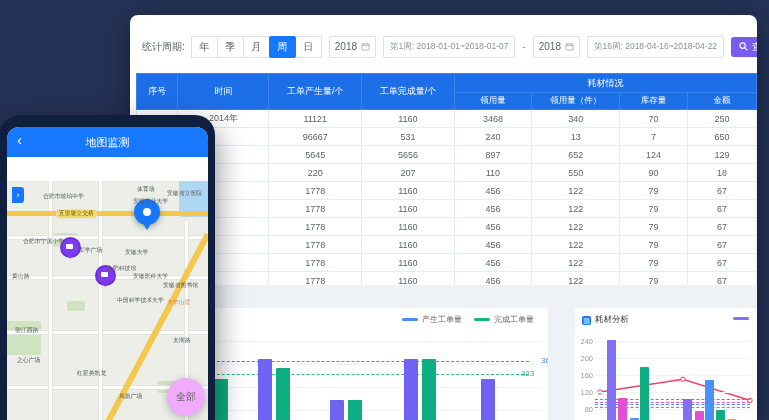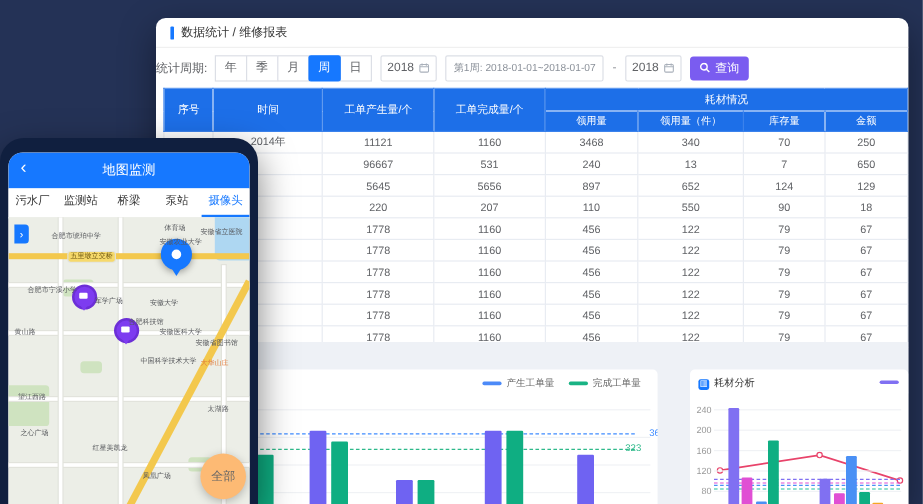--- a/index.html
+++ b/index.html
@@ -6,22 +6,22 @@
   body{width:769px;height:420px;overflow:hidden;position:relative;
        background:#243256;font-family:"Liberation Sans",sans-serif;
        -webkit-font-smoothing:antialiased;}
   
   .dash{position:absolute;left:130px;top:15px;width:627px;height:405px;background:#fff;
         border-radius:8px 8px 0 0;overflow:hidden;box-shadow:0 10px 30px rgba(0,0,0,.4);z-index:1;}
   .crumb{position:absolute;left:0;top:0;right:0;height:24px;border-bottom:1px solid #f0f0f0;
          display:flex;align-items:center;padding-left:12px;}
   .crumb .tick{width:3px;height:11px;background:#1678ff;border-radius:1px;margin-right:6px;}
   .crumb span{font-size:10px;color:#333;}
-  .fbar{position:absolute;left:0;top:25px;right:0;height:33px;display:flex;align-items:center;
-        gap:7px;}
+  .fbar{position:absolute;left:0;top:15px;right:0;height:33px;display:flex;align-items:center;
+        padding-left:12px;gap:7px;}
   .flabel{font-size:10px;color:#606266;white-space:nowrap;}
   .segs{display:flex;}
   .seg{width:25px;height:20px;line-height:20px;text-align:center;font-size:10px;color:#606266;
        background:#fff;border:1px solid #dcdfe6;margin-left:-1px;cursor:pointer;}
   .seg.act{background:#1678ff;border-color:#1678ff;color:#fff;border-radius:2px;z-index:1;}
   .ybox{height:20px;border:1px solid #dcdfe6;border-radius:2px;display:flex;align-items:center;
         padding:0 5px;font-size:10px;color:#606266;gap:4px;background:#fff;}
   .wbox{height:20px;border:1px solid #dcdfe6;border-radius:2px;display:flex;align-items:center;
         padding:0 6px;font-size:8.5px;color:#8a9099;background:#fff;white-space:nowrap;}
   .dashsep{font-size:10px;color:#909399;}
@@ -85,34 +85,30 @@
   .campin .tail{position:absolute;left:4px;top:14px;width:0;height:0;border-left:4px solid transparent;
                 border-right:4px solid transparent;border-top:6px solid #7d3cf0;}
   .bigpin{position:absolute;width:26px;height:26px;background:#1678ff;border-radius:50%;cursor:pointer;
           box-shadow:0 2px 6px rgba(0,0,0,.35);}
   .bigpin:after{content:"";position:absolute;left:9px;top:9px;width:8px;height:8px;background:#fff;
                 border-radius:50%;}
   .bigpin .tail{position:absolute;left:8px;top:23px;width:0;height:0;border-left:5px solid transparent;
                 border-right:5px solid transparent;border-top:8px solid #1678ff;}
   .expand{position:absolute;left:5px;top:6px;width:12px;height:16px;background:#1678ff;color:#fff;
           border-radius:0 3px 3px 0;font-size:9px;line-height:16px;text-align:center;cursor:pointer;}
-  .allbtn{position:absolute;left:160px;top:197px;width:38px;height:38px;background:#fdba74;border-radius:50%;
+  .allbtn{position:absolute;left:160px;top:197px;width:38px;height:38px;background:#f0abfc;border-radius:50%;
           box-shadow:0 2px 8px rgba(0,0,0,.25);font-size:10px;color:#666;display:flex;align-items:center;
           justify-content:center;cursor:pointer;}
   svg{display:block;}
 </style>
 </head>
 <body>
 
 <div class="dash">
 
-  <div class="crumb">
-    <div class="tick"></div>
-    <span>数据统计 / 维修报表</span>
-  </div>
 
   <div class="fbar">
     <span class="flabel">统计周期:</span>
     <div class="segs">
         <div class="seg">年</div>
         <div class="seg">季</div>
         <div class="seg">月</div>
         <div class="seg act">周</div>
         <div class="seg">日</div>
       </div>
@@ -129,20 +125,21 @@
     <span class="dashsep">-</span>
     <div class="ybox">
       <span>2018</span>
       <svg width="9" height="9" viewBox="0 0 10 10">
           <rect x="1" y="2" width="8" height="7" rx="1" fill="none" stroke="#a9b0ba"></rect>
           <line x1="3" y1="1" x2="3" y2="3" stroke="#a9b0ba"></line>
           <line x1="7" y1="1" x2="7" y2="3" stroke="#a9b0ba"></line>
           <line x1="1" y1="4" x2="9" y2="4" stroke="#a9b0ba"></line>
         </svg>
     </div>
+    <div class="wbox">第16周: 2018-04-16~2018-04-22</div>
     <button class="btn q">
       <svg width="9" height="9" viewBox="0 0 10 10">
           <circle cx="4" cy="4" r="3" fill="none" stroke="#fff" stroke-width="1.3"></circle>
           <line x1="6.3" y1="6.3" x2="9" y2="9" stroke="#fff" stroke-width="1.3"></line>
         </svg>
       <span>查询</span>
     </button>
 
   </div>
 
@@ -371,27 +368,20 @@
       <div class="bar" style="left: 152px; width: 9px; top: 111.2px; height: 23.8px; background: rgb(245, 166, 35);"></div>
     </div>
 </div>
 
 <div class="phone">
   <div class="screen">
     <div class="phead">
       <span class="back">‹</span>
       <div class="ttl">地图监测</div>
     </div>
-    <div class="ptabs">
-        <div class="ptab">污水厂</div>
-        <div class="ptab">监测站</div>
-        <div class="ptab">桥梁</div>
-        <div class="ptab">泵站</div>
-        <div class="ptab act">摄像头</div>
-      </div>
     <div class="map">
 
       <div class="water" style="left:172px;top:-4px;width:36px;height:40px;"></div>
       <div class="green" style="left:45px;top:52px;width:26px;height:14px;"></div>
       <div class="green" style="left:-6px;top:140px;width:40px;height:34px;"></div>
       <div class="green" style="left:150px;top:200px;width:20px;height:12px;"></div>
       <div class="green" style="left:60px;top:120px;width:18px;height:10px;"></div>
       <div class="road" style="left:0;top:55px;width:201px;height:3px;"></div>
       <div class="road" style="left:0;top:95px;width:201px;height:3px;"></div>
       <div class="road" style="left:0;top:150px;width:201px;height:3px;"></div>

